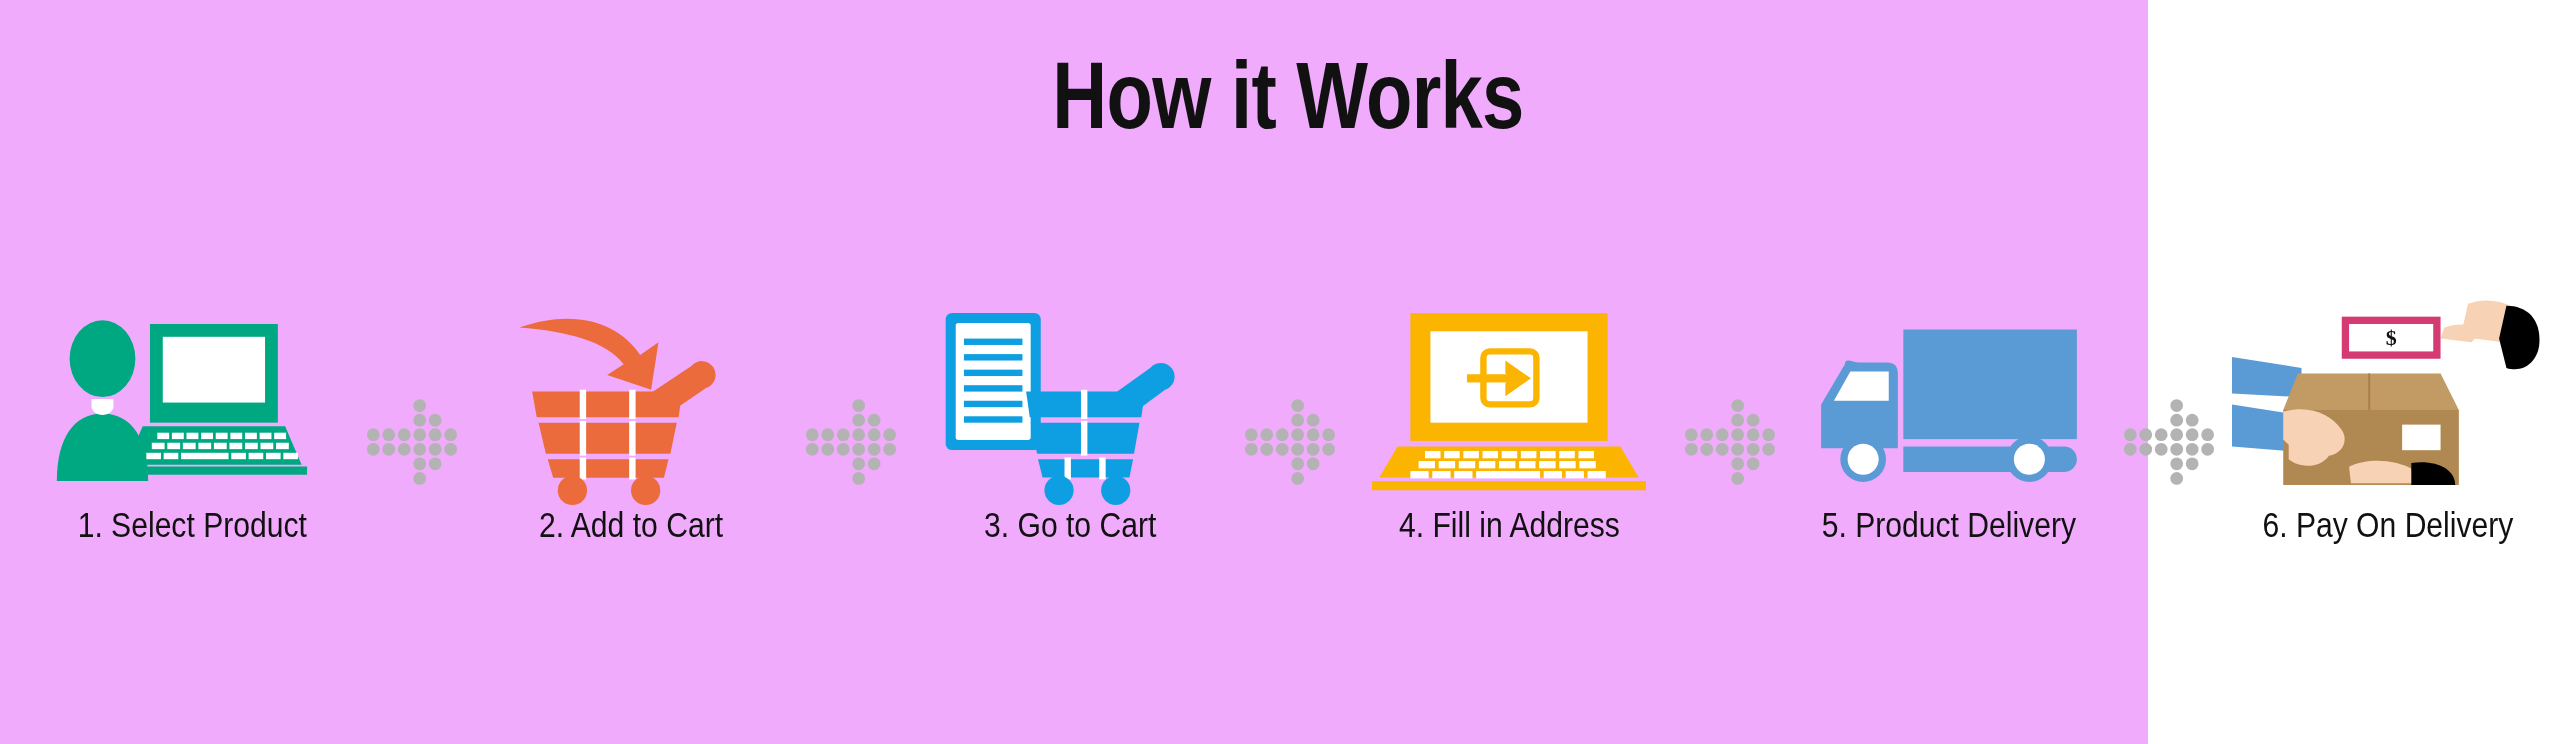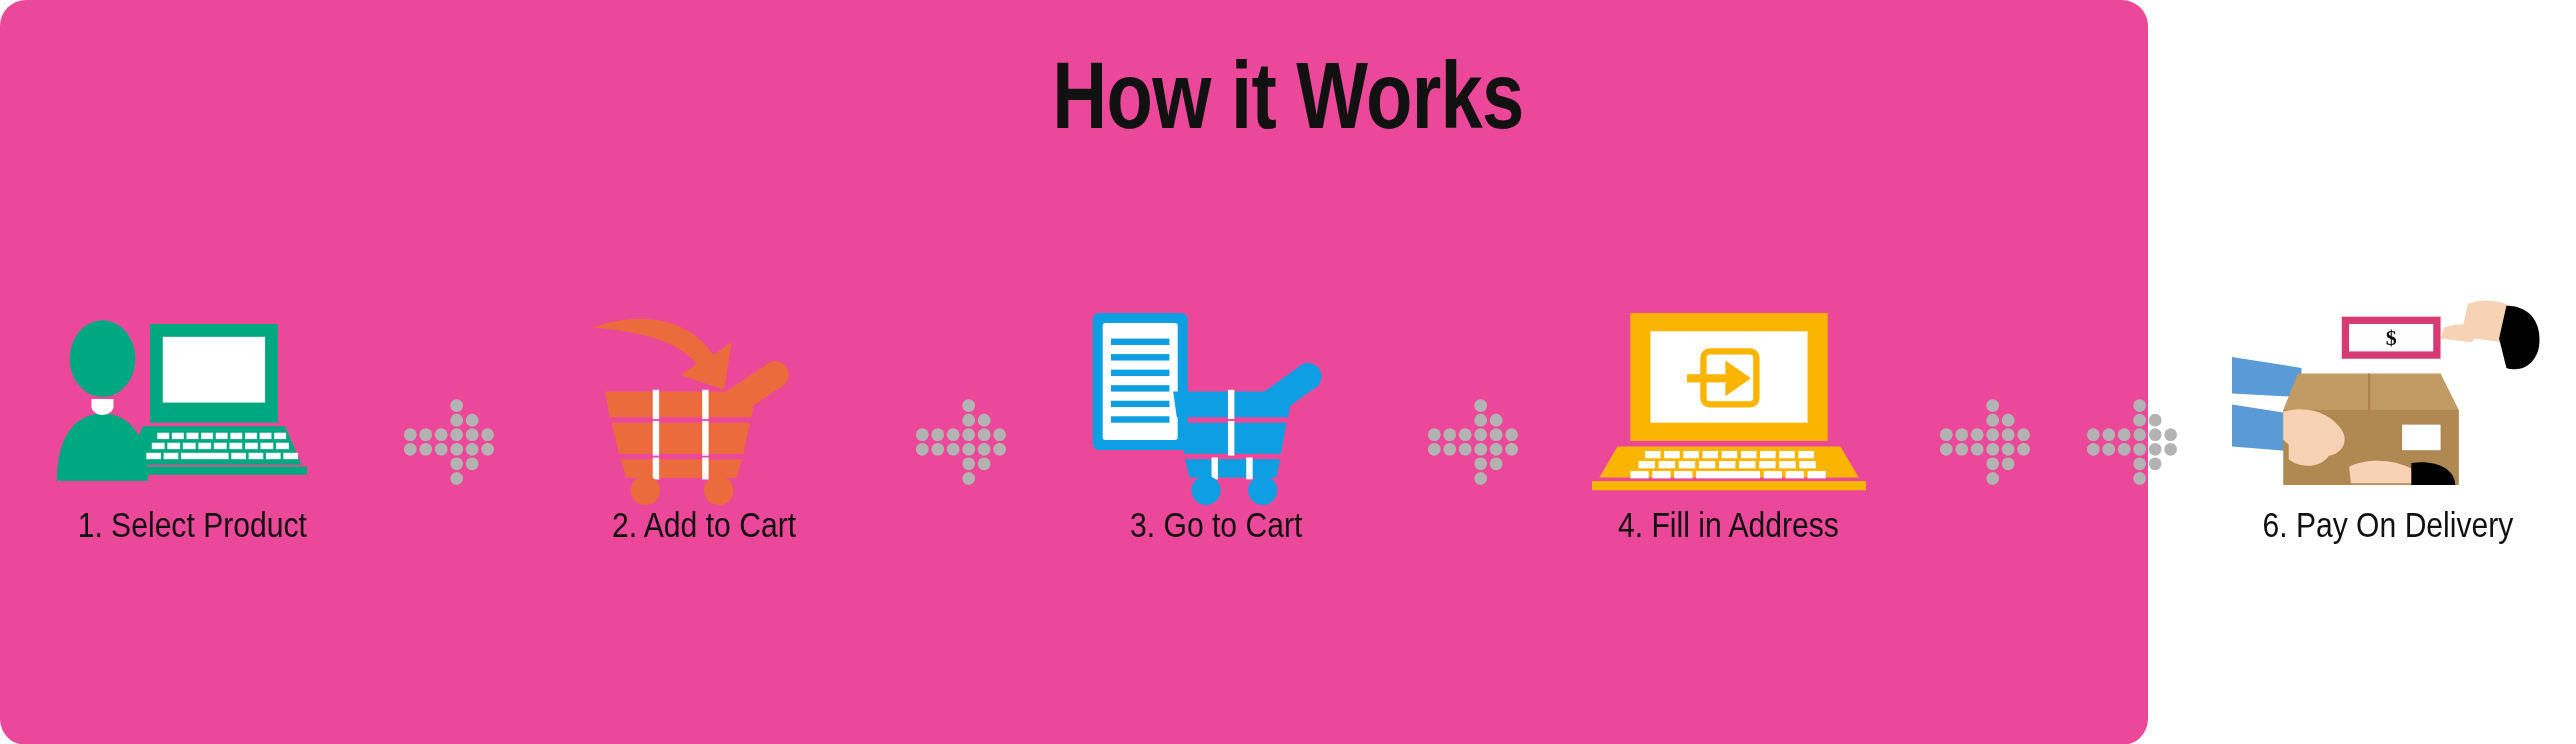--- a/index.html
+++ b/index.html
@@ -10,22 +10,21 @@
   body {
     width: 2576px;
     height: 745px;
     font-family: "Liberation Sans", "DejaVu Sans", sans-serif;
     overflow: hidden;
   }
   .page {
     position: relative;
     width: 2148px;
     height: 745px;
-    background: #ec4899;
-    border-radius: 26px;
+    background: #f0abfc;
   }
 
   
   .title {
     position: absolute;
     top: 48px;
     left: 0;
     width: 2576px;
     text-align: center;
     font-size: 95px;
@@ -372,20 +371,40 @@
           <circle cx="76" cy="24" r="7"></circle>
             <circle cx="76" cy="40" r="7"></circle>
           <circle cx="76" cy="56" r="7"></circle>
             <circle cx="76" cy="72" r="7"></circle>
           <circle cx="93" cy="40" r="7"></circle>
             <circle cx="93" cy="56" r="7"></circle>
         </g>
       </svg>
     </div>
 
+    <div class="step">
+      <div class="icon-box">
+        <svg width="274" height="174" viewBox="0 0 300 190">
+
+          <rect x="100" y="20" width="190" height="120" fill="#5B9BD5"></rect>
+
+          <path d="M36 58 C36 50 44 56 52 56 L82 56 C90 56 94 60 94 68 L94 150 L10 150 L10 102 Z" fill="#5B9BD5"></path>
+
+          <path d="M42 66 L84 66 L84 98 L24 98 Z" fill="#ffffff"></path>
+
+          <path d="M100 148 L276 148 A14 14 0 0 1 276 176 L100 176 Z" fill="#5B9BD5"></path>
+
+          <circle cx="56" cy="162" r="25" fill="#5B9BD5"></circle>
+          <circle cx="56" cy="162" r="17" fill="#ffffff"></circle>
+          <circle cx="238" cy="162" r="25" fill="#5B9BD5"></circle>
+          <circle cx="238" cy="162" r="17" fill="#ffffff"></circle>
+        </svg>
+      </div>
+      <div class="step-label">5. Product Delivery</div>
+    </div>
 
     <div class="sep">
       <svg width="91" height="88" viewBox="0 0 100 96">
         <g fill="#B3B3B3">
           <circle cx="8" cy="40" r="7"></circle>
             <circle cx="8" cy="56" r="7"></circle>
           <circle cx="25" cy="40" r="7"></circle>
             <circle cx="25" cy="56" r="7"></circle>
           <circle cx="42" cy="40" r="7"></circle>
             <circle cx="42" cy="56" r="7"></circle>

